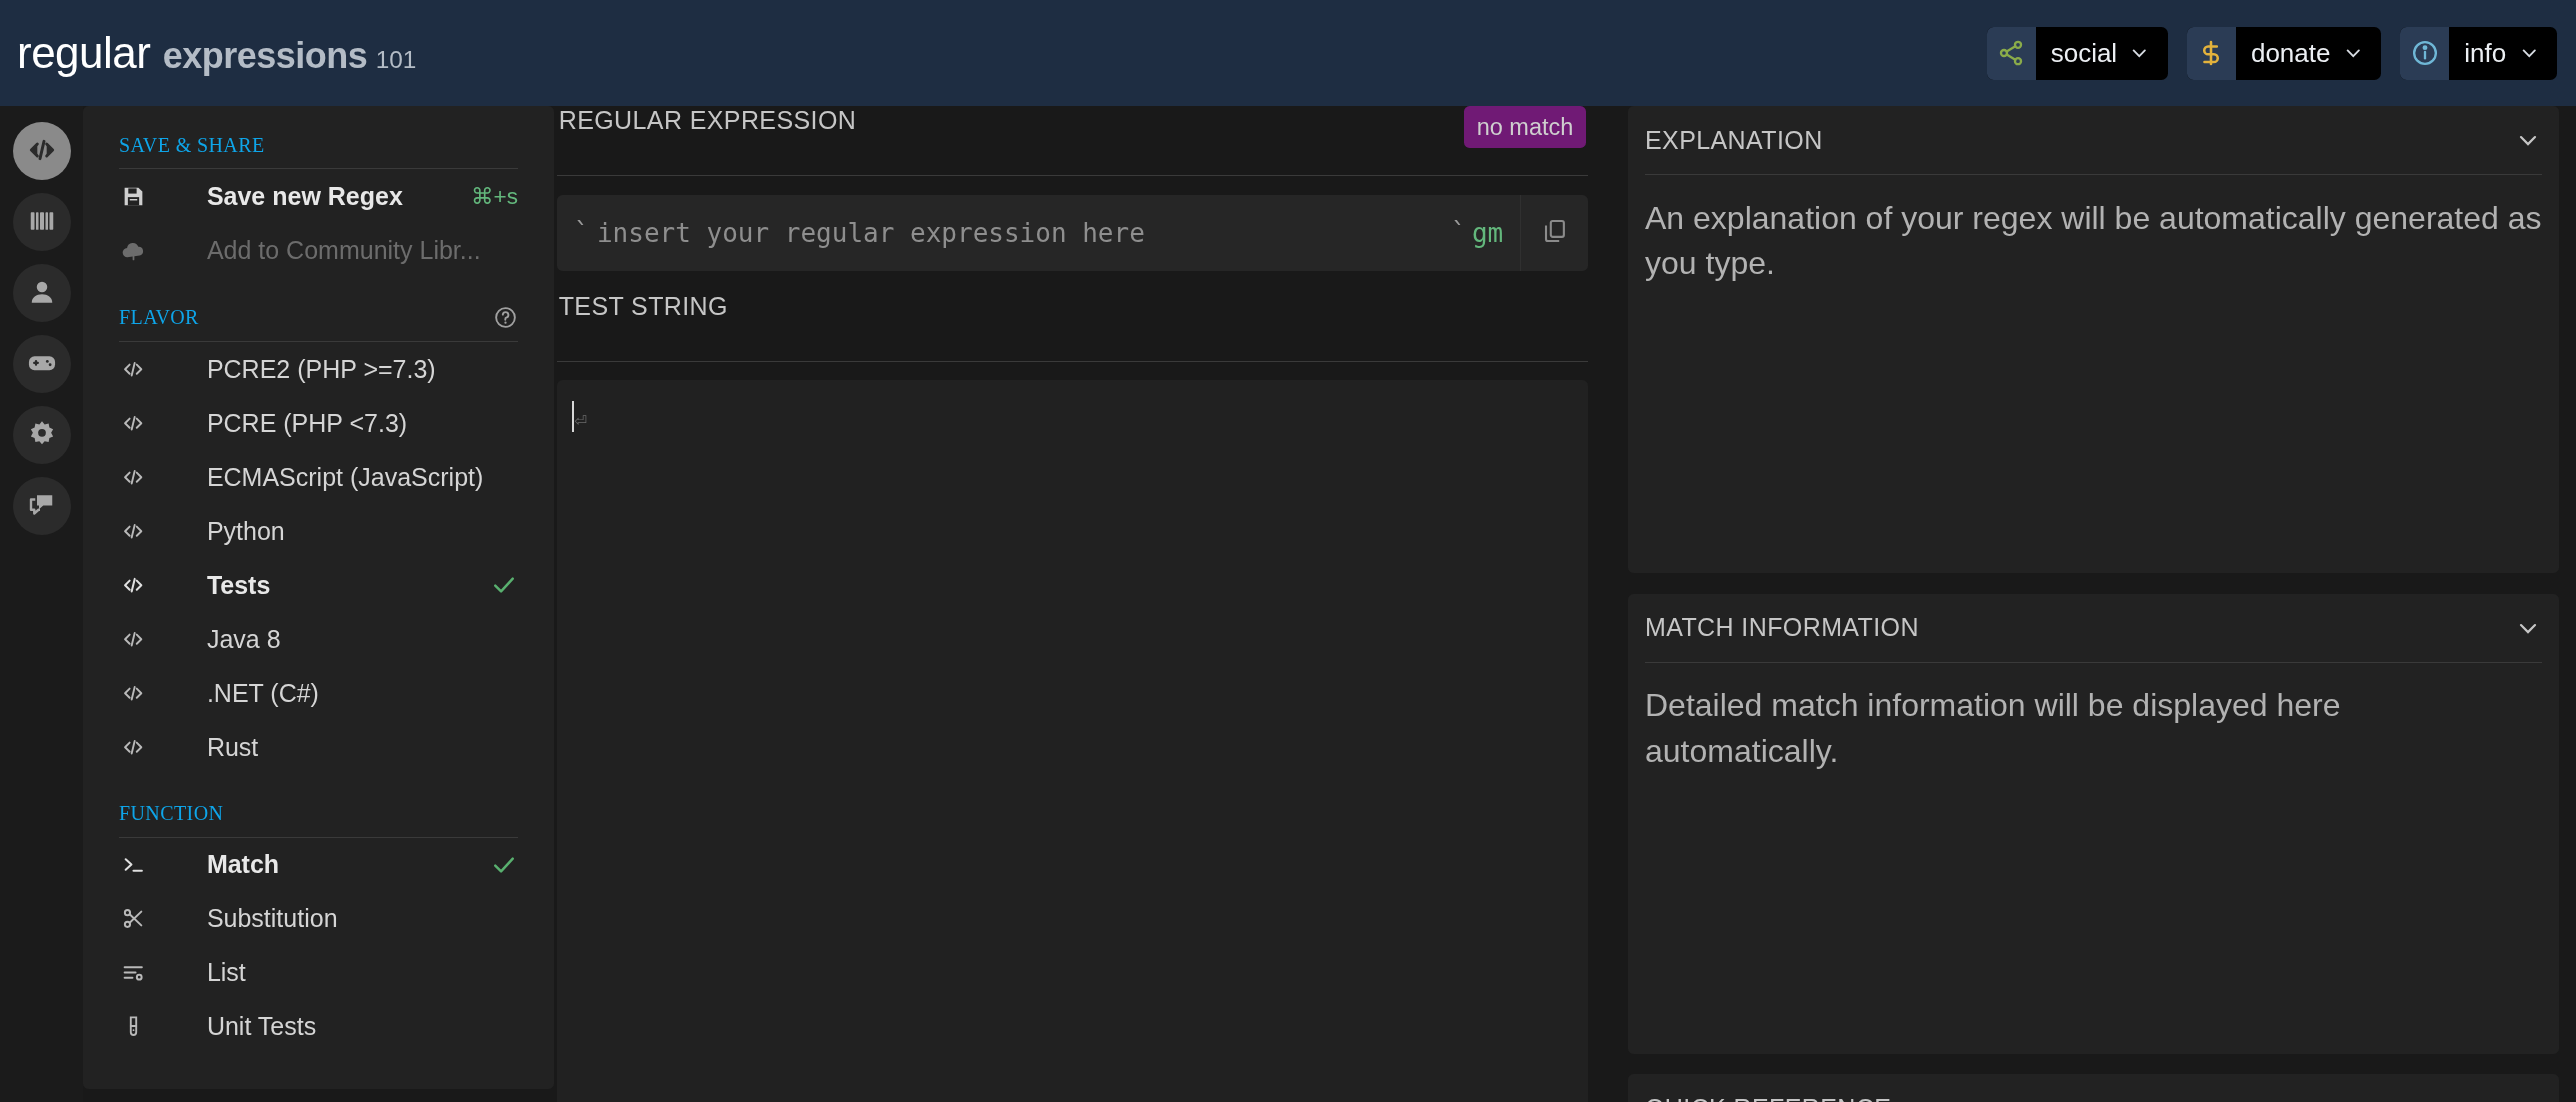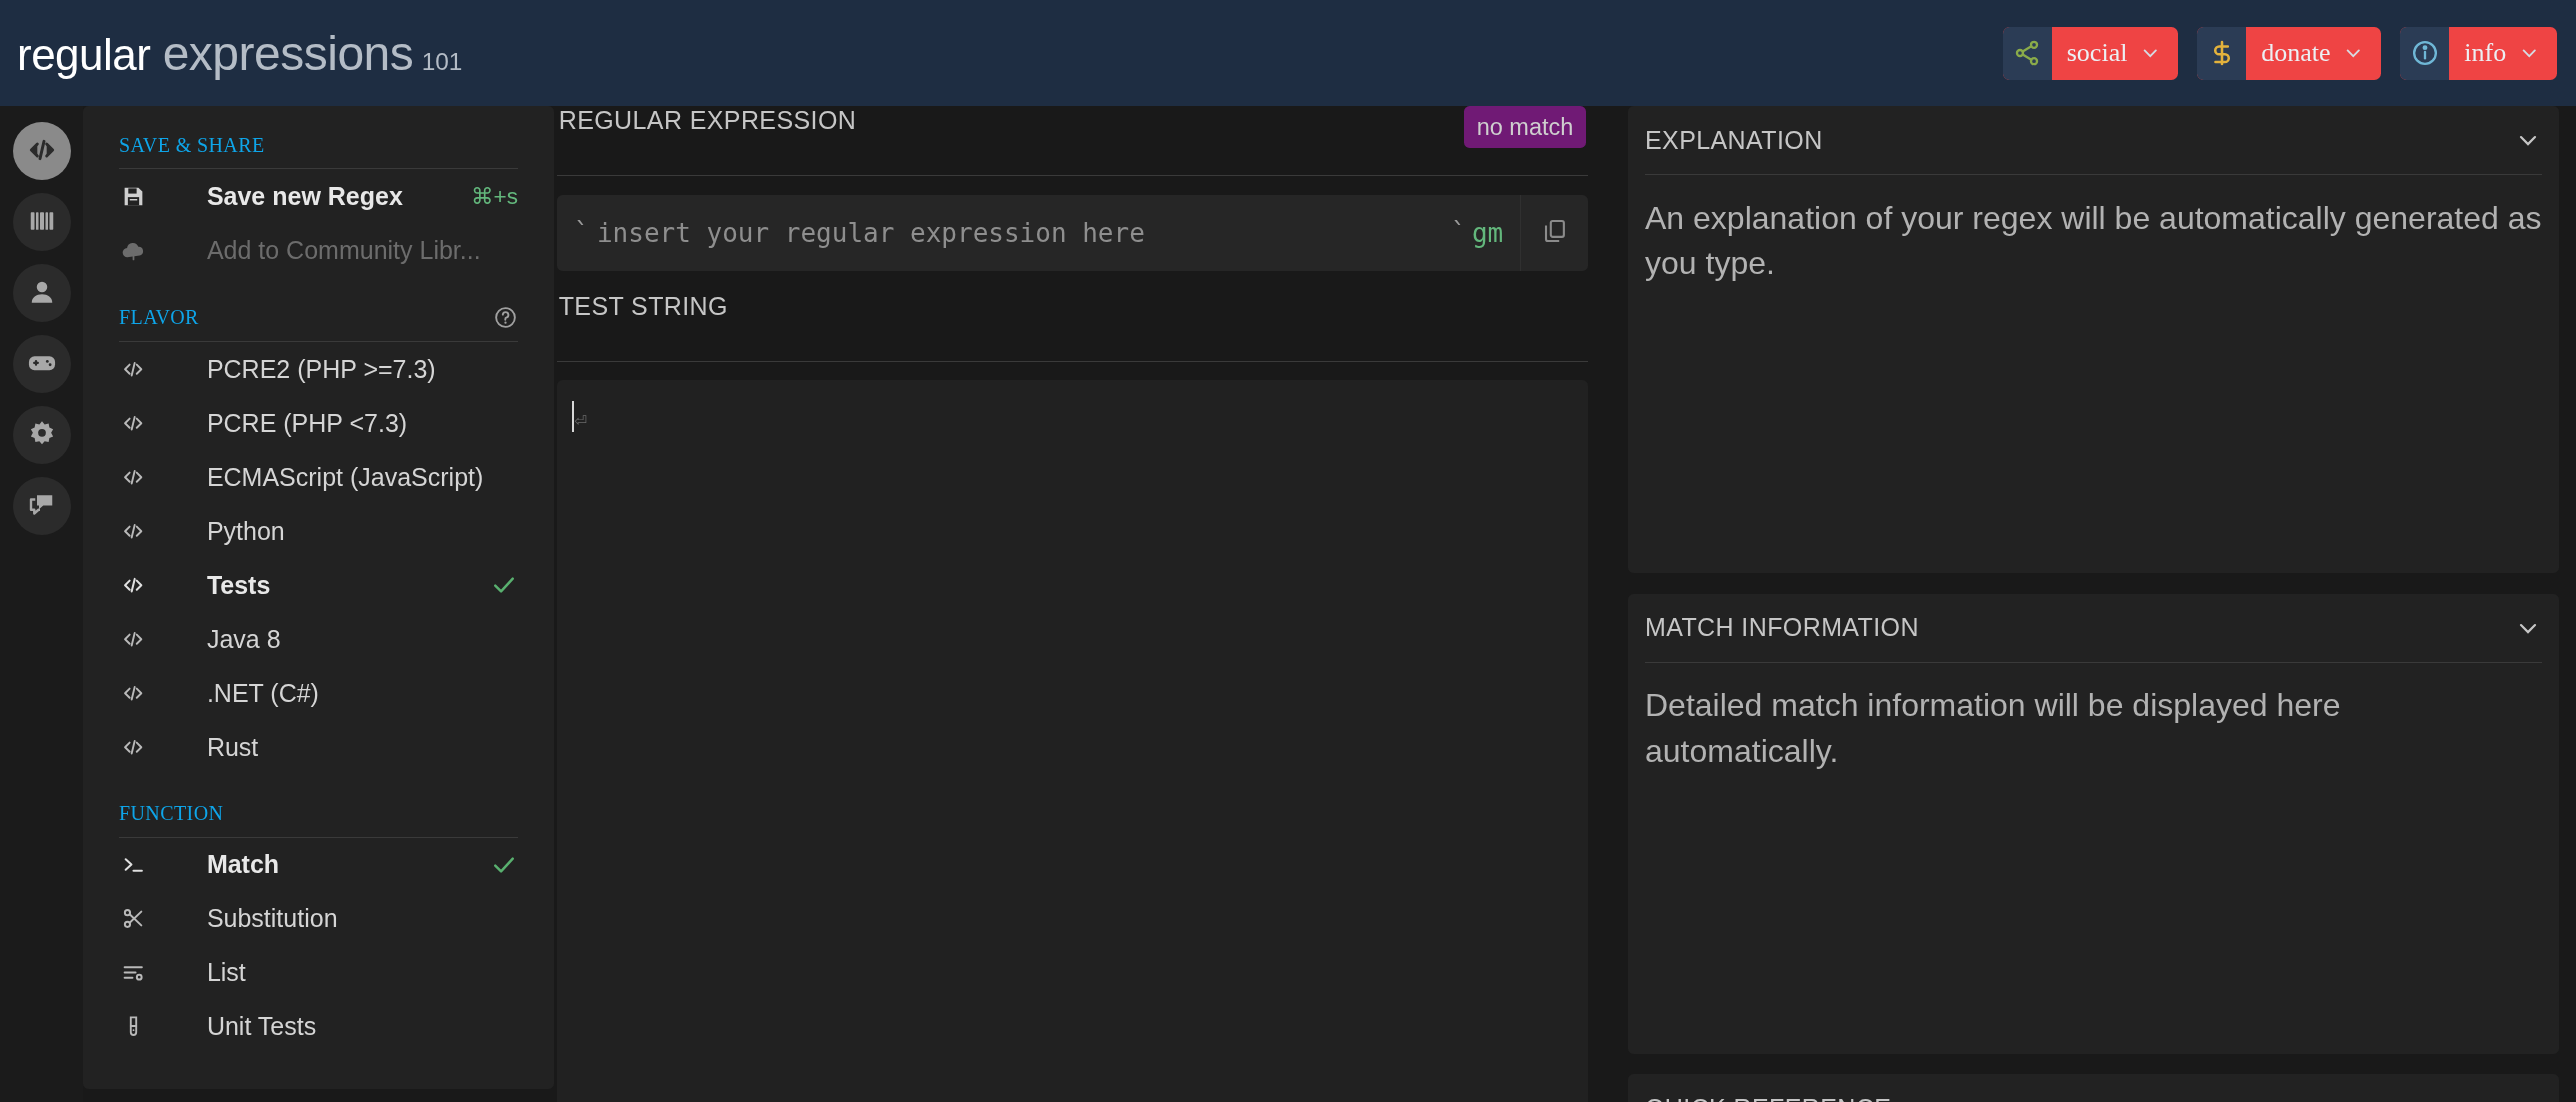--- a/index.html
+++ b/index.html
@@ -15,35 +15,34 @@
     position: absolute; top: 0; left: 0; width: 2576px; height: 106px;
     background: #1e2d42;
     display: flex; align-items: center;
   }
   .brand {
     margin-left: 17px;
     display: flex; align-items: baseline;
     white-space: nowrap;
   }
   .brand-regular { font-size: 44px; color: #ffffff; font-weight: 400; letter-spacing: -0.5px; }
-  .brand-expressions { font-size: 48px; color: #b4bcc6; font-weight: 400; letter-spacing: -0.5px; margin-left: 12.2px; }
+  .brand-expressions { font-size: 36px; color: #b4bcc6; font-weight: 700; letter-spacing: -0.5px; margin-left: 12.2px; }
   .brand-101 { font-size: 24.4px; color: #b4bcc6; margin-left: 8.4px; }
 
   .nav-group {
     margin-left: auto; margin-right: 19px;
     display: flex; align-items: center; gap: 19px;
   }
   .nav-item {
     height: 53px;
     display: flex; align-items: center;
-    background: #ef4444;
+    background: #000000;
     border-radius: 6.6px;
     overflow: hidden;
     cursor: pointer;
-    font-family: Liberation Serif, serif;
   }
   .nav-icon {
     width: 49px; height: 53px;
     display: flex; align-items: center; justify-content: center;
     background: #2b3c55;
   }
   .nav-label { font-size: 26px; color: #eceff3; padding: 0 11.3px 0 15px; }
   .nav-caret { padding-right: 17px; display: flex; align-items: center; }
 
   

